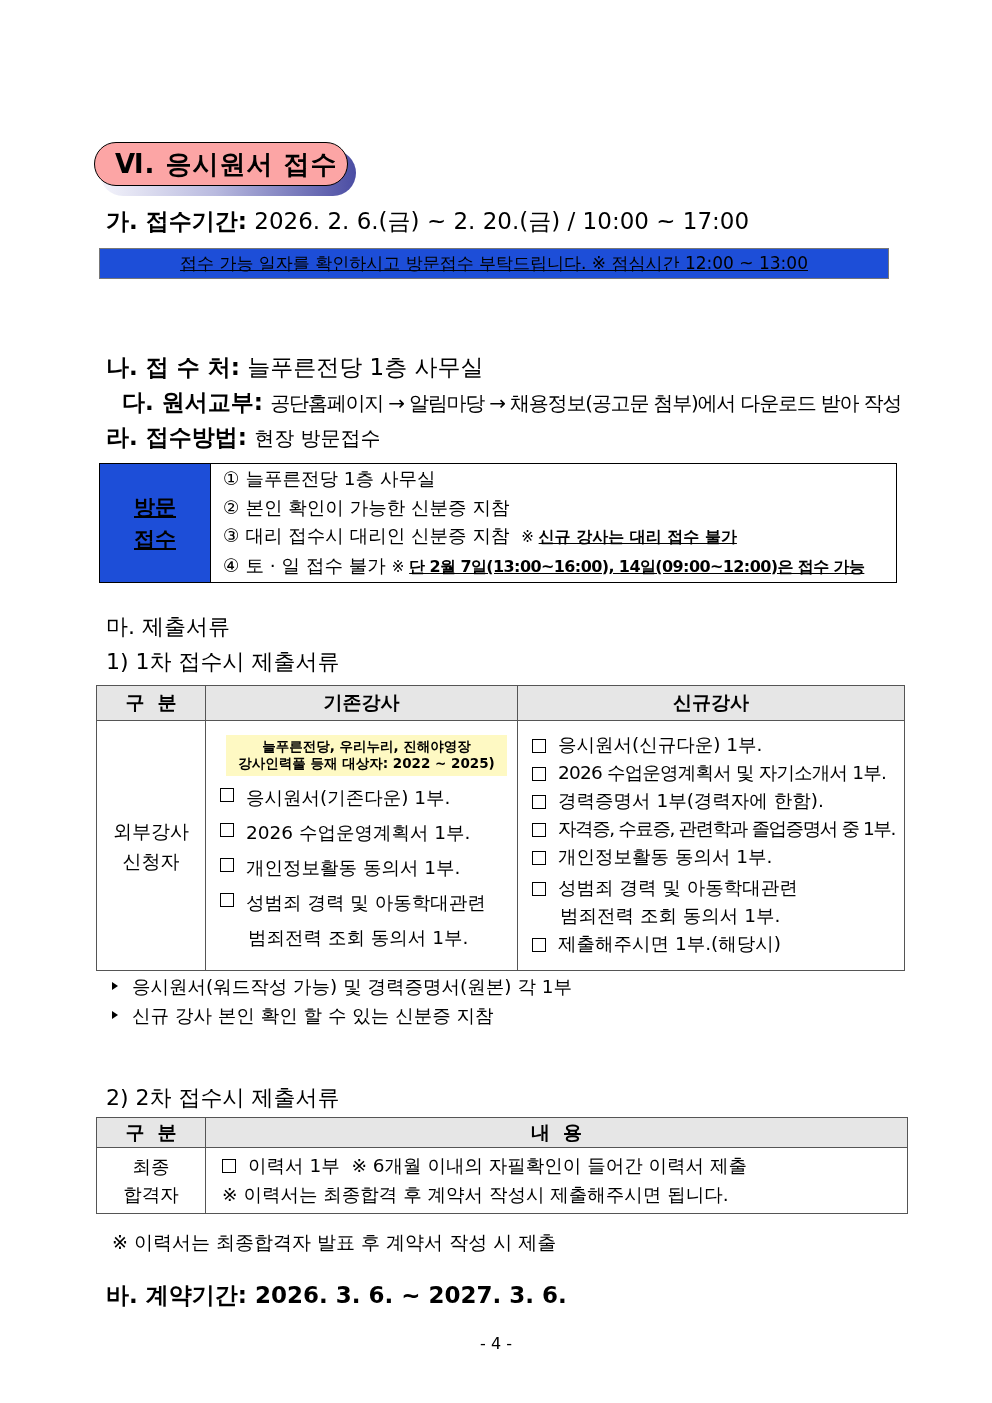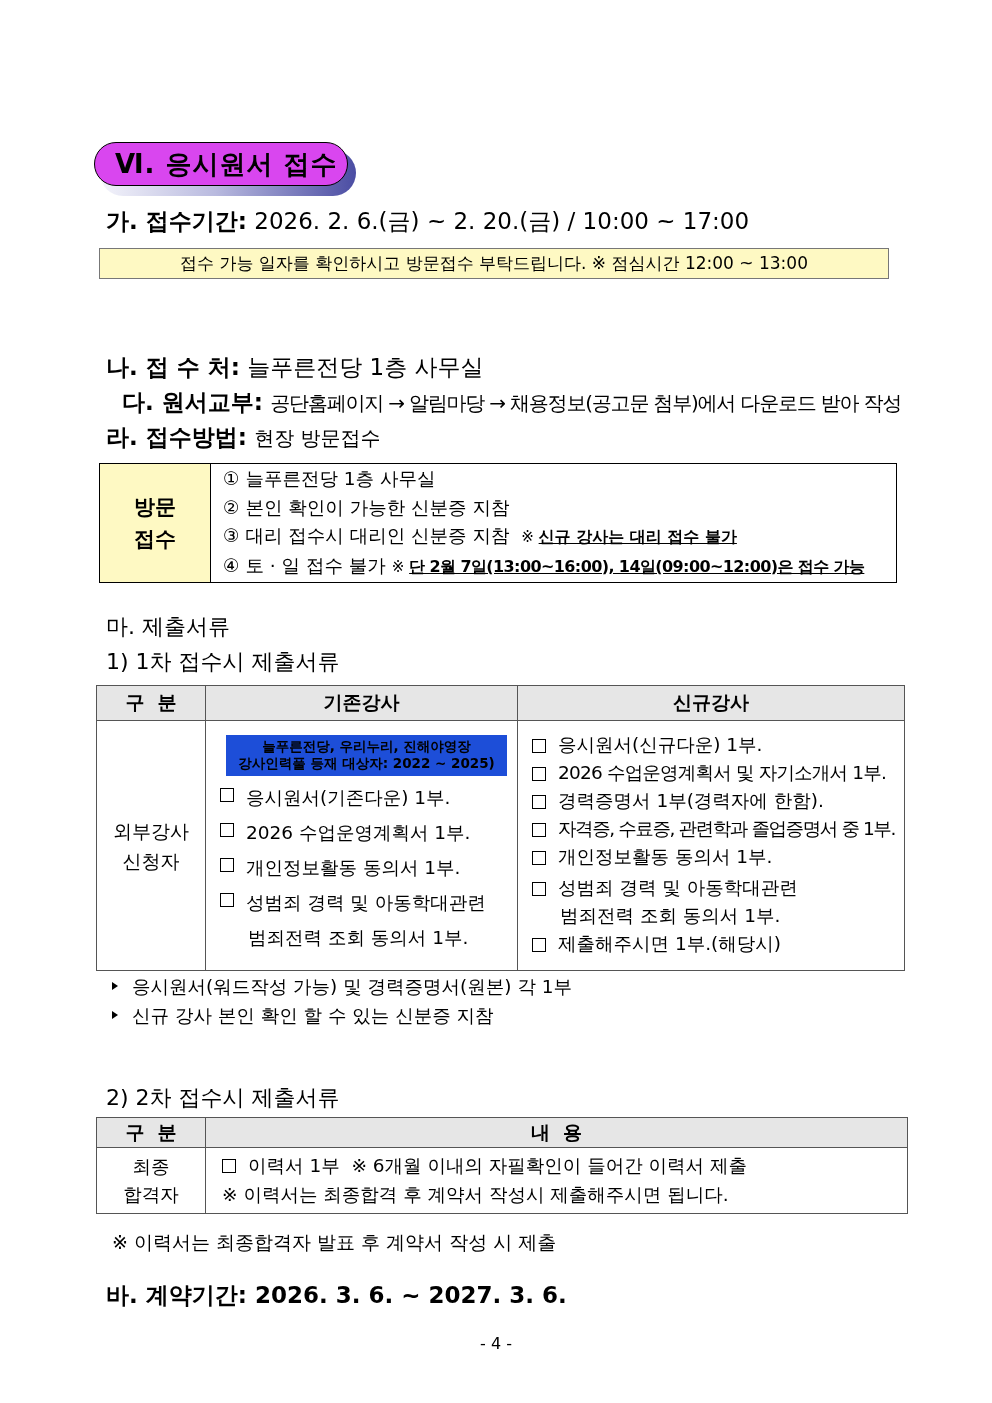--- a/index.html
+++ b/index.html
@@ -2,30 +2,30 @@
 <html><head>
 <meta charset="utf-8">
 <style>
   html, body { margin:0; padding:0; background:#ffffff; }
   body { width:992px; height:1403px; position:relative; font-family:"DejaVu Sans","Liberation Sans",sans-serif; color:#000; overflow:hidden; }
   .abs { position:absolute; }
 
   
   .title-wrap { left:94px; top:142px; width:262px; height:52px; }
   .title-shadow { position:absolute; left:6px; top:8px; width:256px; height:46px; border-radius:24px; background:linear-gradient(90deg,#f4f4fb 0%,#b9badf 45%,#4b4da3 100%); }
-  .title-box { position:absolute; left:0; top:0; width:254px; height:44px; border:1.5px solid #000; border-radius:24px; background:#d946ef; box-sizing:border-box; display:flex; align-items:center; padding-left:20px; }
+  .title-box { position:absolute; left:0; top:0; width:254px; height:44px; border:1.5px solid #000; border-radius:24px; background:#fca5a5; box-sizing:border-box; display:flex; align-items:center; padding-left:20px; }
   .title-text { font-size:26px; font-weight:bold; letter-spacing:1px; }
 
   .h-line { font-size:23px; white-space:nowrap; }
   .h-line b { font-weight:bold; }
   .h-small { font-size:20px; }
 
   table { border-collapse:collapse; }
   td, th { border:1px solid #777; padding:0; }
-  .gray { background:#fef9c3; }
+  .gray { background:#1d4ed8;text-decoration:underline; }
   .center { text-align:center; }
 
   
   .sched { left:99px; top:248px; width:790px; font-size:17px; }
   .sched td { height:29px; }
   .sched .row2 td { height:58px; font-size:19px; }
 
   
   .visit { left:99px; top:463px; width:798px; border:1px solid #000; }
   .visit td { border:1px solid #000; }
@@ -33,21 +33,21 @@
   .visit .items { font-size:18.5px; line-height:28.5px; padding:1px 0 1px 12px; }
   .u { text-decoration:underline; font-weight:bold; font-size:16px; }
 
   
   .docs { left:96px; top:685px; width:809px; }
   .docs td, .docs th { border:1px solid #555; }
   .docs th { height:34px; font-size:19px; font-weight:bold; background:#e6e6e6; }
   .docs .cat { width:108px; text-align:center; font-size:19px; line-height:30px; }
   .docs .col-ex { width:311px; vertical-align:top; }
   .docs .col-new { vertical-align:top; }
-  .note-box { margin:14px 10px 0 20px; background:#1d4ed8; text-align:center; font-size:13.5px; font-weight:bold; line-height:17px; padding:3px 12px 4px; }
+  .note-box { margin:14px 10px 0 20px; background:#fef9c3; text-align:center; font-size:13.5px; font-weight:bold; line-height:17px; padding:3px 12px 4px; }
   .chk-list { list-style:none; margin:0; padding:0; }
   .chk-list li { font-size:18.5px; white-space:nowrap; display:flex; }
   .ex-list { padding:4px 0 0 14px; }
   .ex-list li { line-height:35px; }
   .new-list { padding:10px 0 0 14px; }
   .new-list li { line-height:28px; }
   .box { display:inline-block; width:14px; height:14px; border:1.3px solid #000; margin-right:12px; margin-top:8px; flex:none; box-sizing:border-box; }
   .cont { padding-left:28px; }
 
   .bullets { left:112px; top:973px; font-size:18.5px; line-height:28.5px; }

